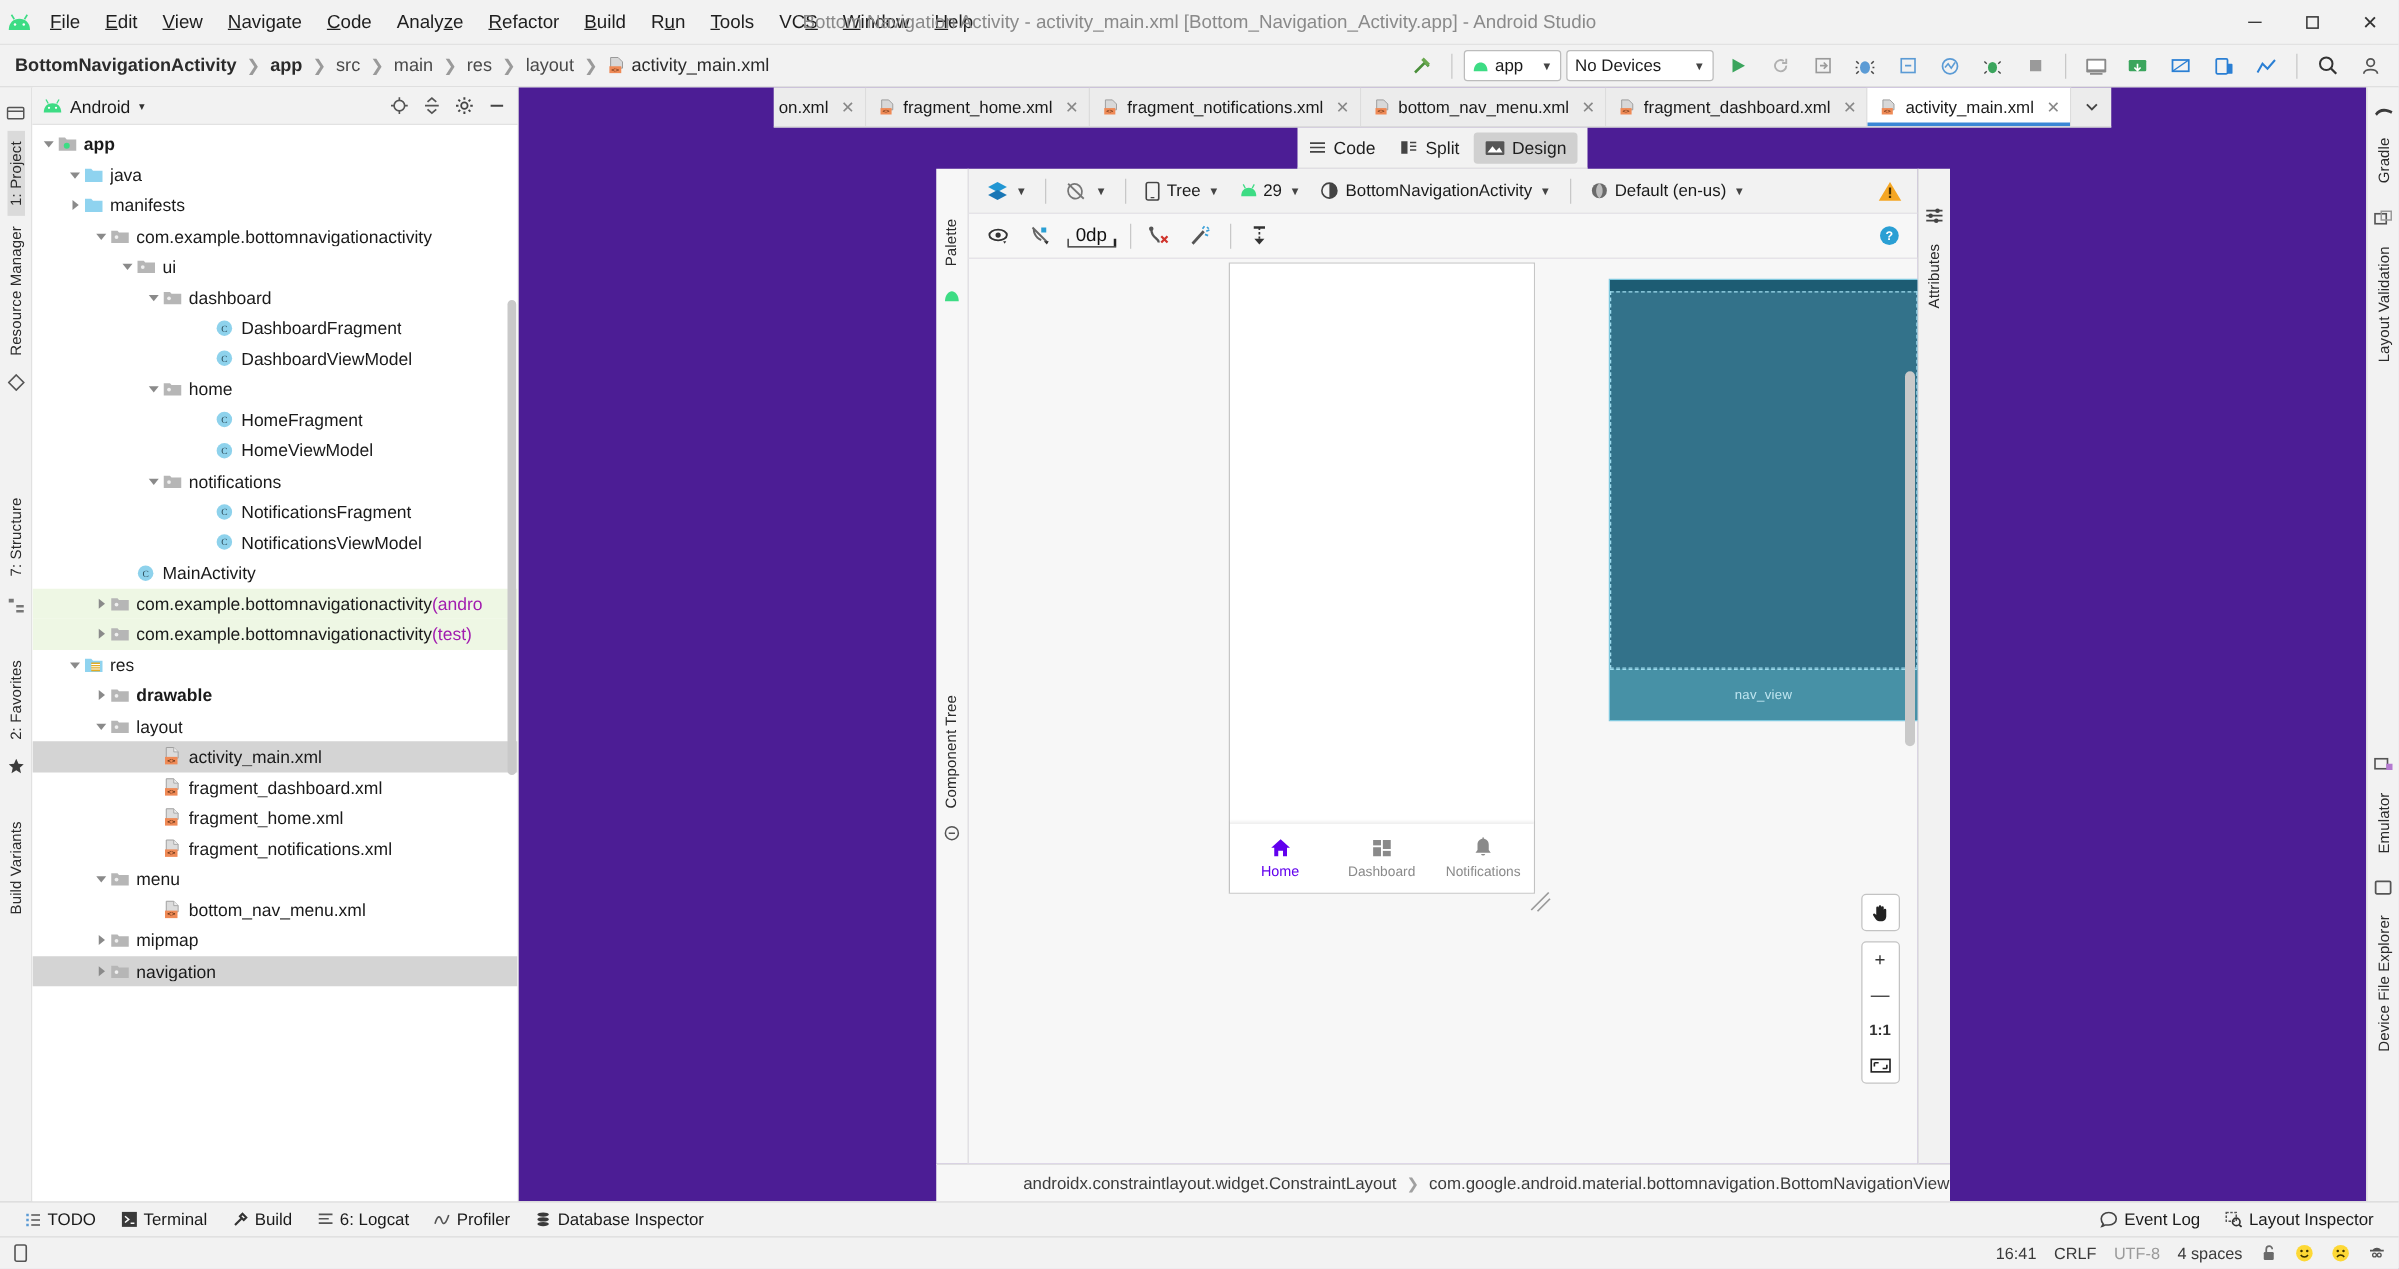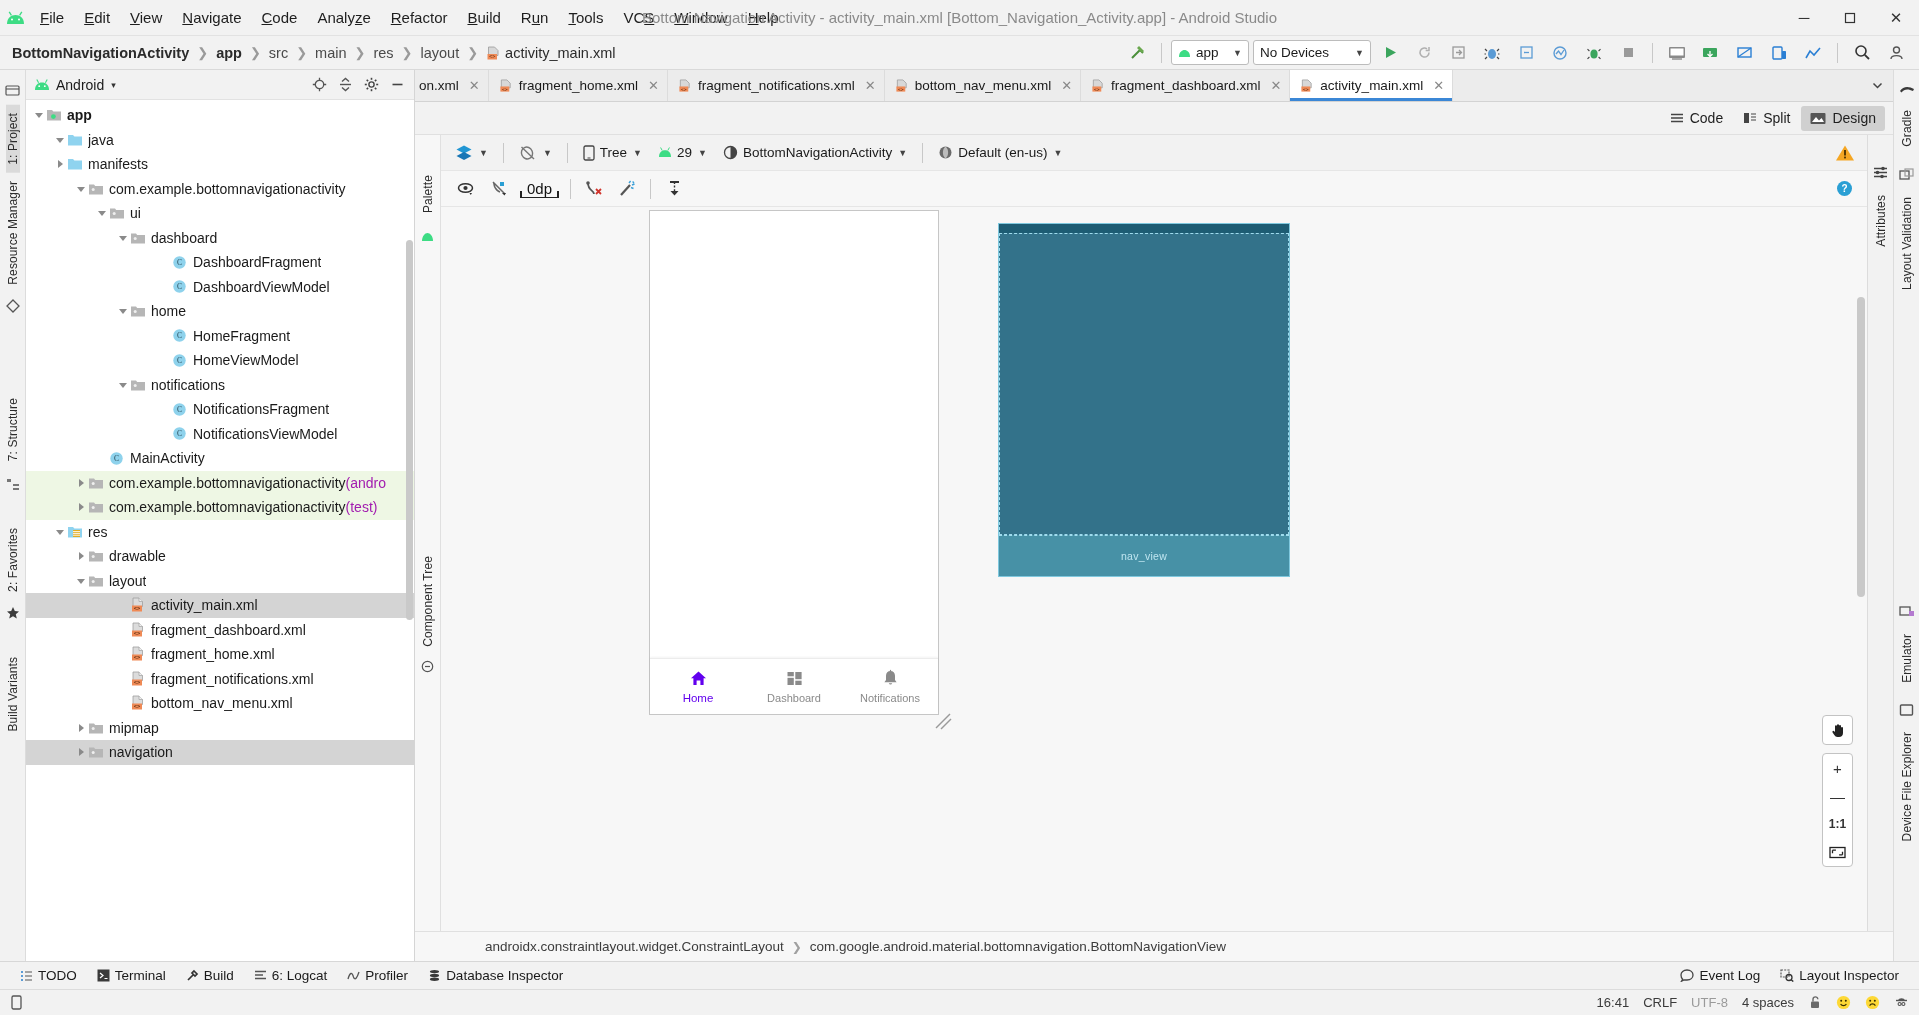--- a/index.html
+++ b/index.html
@@ -94,21 +94,21 @@
   .row-ico { width: 17px; flex: 0 0 17px; margin-right: 5px; display: flex; align-items: center; justify-content: center; }
   .row-text { overflow: hidden; text-overflow: clip; }
   .row-text.bold { font-weight: bold; }
   .suffix { color: #a21caf; }
   .tree-scroll {
     position: absolute; right: 1px; top: 140px; width: 7px; height: 380px;
     background: #c9c9c9; border-radius: 4px;
   }
 
   
-  .editor { flex: 1; display: flex; flex-direction: column; min-width: 0; background: #7f1d1d; }
+  .editor { flex: 1; display: flex; flex-direction: column; min-width: 0; background: #4c1d95; align-items: center; }
   .tabbar {
     height: 32px; background: #ececec; display: flex; align-items: stretch;
     border-bottom: 1px solid #d3d3d3; flex: 0 0 32px; overflow: hidden;
   }
   .tab {
     display: flex; align-items: center; gap: 6px; padding: 0 8px 0 10px;
     font-size: 13.5px; border-right: 1px solid #dcdcdc; position: relative; background: #ececec;
     white-space: nowrap;
   }
   .tab.active { background: #fff; }
@@ -729,21 +729,21 @@
             </span>
             <span class="row-ico">
               <svg width="16" height="14" viewBox="0 0 16 14">
                 <path d="M1 2 h5 l1.4 1.6 H15 v9 H1 Z" fill="#8fd3ef"></path>
                 <rect x="6" y="5" width="7" height="7" fill="#f0a500" opacity=".85"></rect>
                 <path d="M6 6.6 h7 M6 8.4 h7 M6 10.2 h7" stroke="#fff" stroke-width=".9"></path>
               </svg>
             </span>
             <span class="row-text">res</span>
           </div>
-          <div class="row" style="padding-left: 48px;">
+          <div class="row" style="padding-left: 48px; font-weight: bold;">
             <span class="twisty">
               <svg width="10" height="10" viewBox="0 0 10 10">
                 <path d="M3 1 L3 9 L8 5 Z" fill="#8a8a8a"></path>
               </svg>
             </span>
             <span class="row-ico">
               <svg width="16" height="14" viewBox="0 0 16 14">
                 <path d="M1 2.5 h5 l1.2 1.4 H15 v8.5 H1 Z" fill="#b6b6b6"></path>
                 <circle cx="5.2" cy="7.6" r="1.5" fill="#efefef"></circle>
               </svg>
@@ -804,20 +804,34 @@
             <span class="twisty"></span>
             <span class="row-ico">
               <svg width="16" height="16" viewBox="0 0 16 16">
                 <path d="M3 1 h6 l3.5 3.5 v5 H3 Z" fill="#dcdcdc" stroke="#a0a0a0" stroke-width=".8"></path>
                 <path d="M9 1 v3.5 h3.5" fill="#f0f0f0" stroke="#a0a0a0" stroke-width=".7"></path>
                 <rect x="2" y="8.5" width="10" height="6" fill="#ef8a56"></rect>
                 <text x="7" y="13.2" font-size="5.4" fill="#4a2208" text-anchor="middle" font-family="monospace">&lt;&gt;</text>
               </svg>
             </span>
             <span class="row-text">fragment_notifications.xml</span>
+          </div>
+          <div class="row" style="padding-left: 48px;">
+            <span class="twisty">
+              <svg width="10" height="10" viewBox="0 0 10 10">
+                <path d="M1 3 L9 3 L5 8 Z" fill="#8a8a8a"></path>
+              </svg>
+            </span>
+            <span class="row-ico">
+              <svg width="16" height="14" viewBox="0 0 16 14">
+                <path d="M1 2.5 h5 l1.2 1.4 H15 v8.5 H1 Z" fill="#b6b6b6"></path>
+                <circle cx="5.2" cy="7.6" r="1.5" fill="#efefef"></circle>
+              </svg>
+            </span>
+            <span class="row-text">menu</span>
           </div>
           <div class="row" style="padding-left: 90px;">
             <span class="twisty"></span>
             <span class="row-ico">
               <svg width="16" height="16" viewBox="0 0 16 16">
                 <path d="M3 1 h6 l3.5 3.5 v5 H3 Z" fill="#dcdcdc" stroke="#a0a0a0" stroke-width=".8"></path>
                 <path d="M9 1 v3.5 h3.5" fill="#f0f0f0" stroke="#a0a0a0" stroke-width=".7"></path>
                 <rect x="2" y="8.5" width="10" height="6" fill="#ef8a56"></rect>
                 <text x="7" y="13.2" font-size="5.4" fill="#4a2208" text-anchor="middle" font-family="monospace">&lt;&gt;</text>
               </svg>

